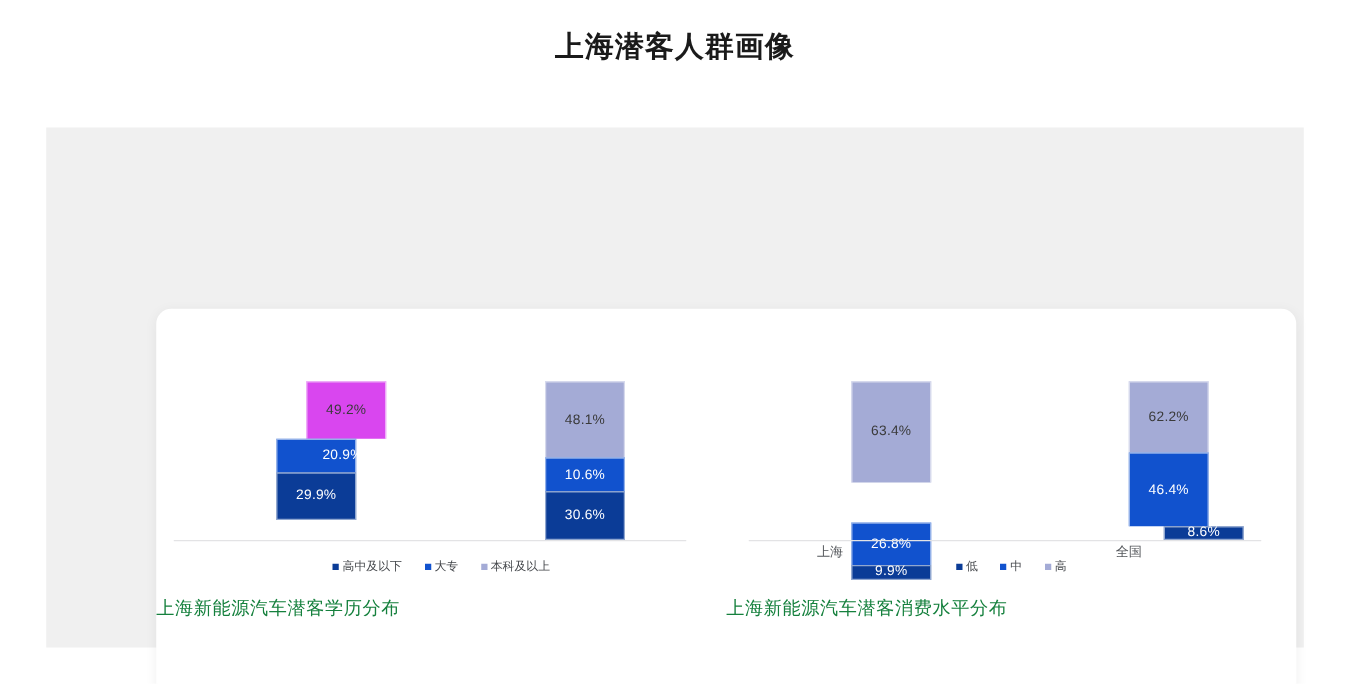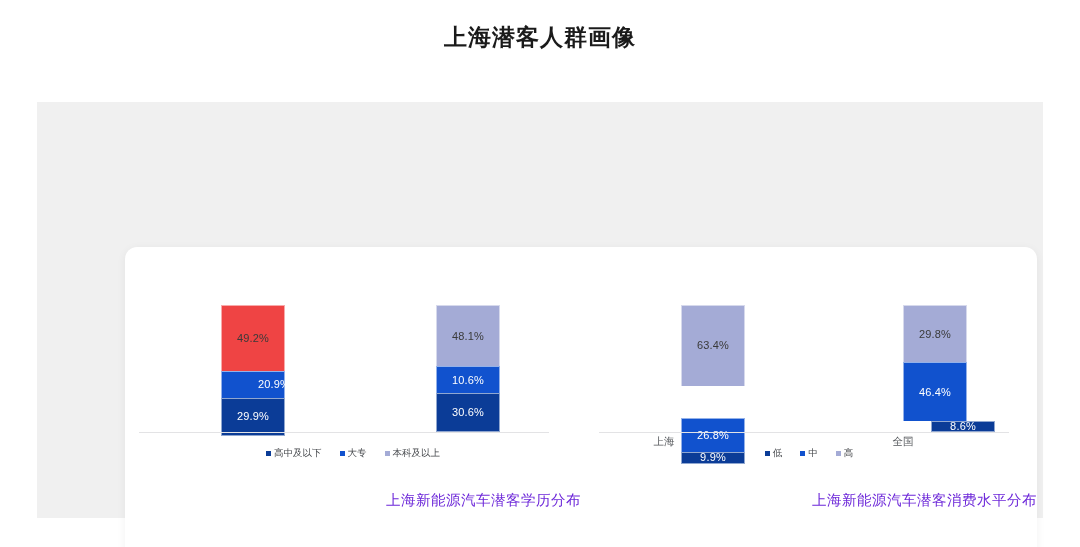--- a/index.html
+++ b/index.html
@@ -74,43 +74,43 @@
 
   
   .cat-labels { position:absolute; top:188px; width:100%; height:16px; }
   .cat-label {
     position:absolute; width:80px; text-align:center;
     font-size:10.5px; color:#54575b;
   }
 
   
   .caption {
-    position:absolute; top:244px; width:100%;
-    text-align:right; font-size:14.5px; color:#6d28d9;
+    position:absolute; top:230px; width:100%;
+    text-align:left; font-size:14.5px; color:#15803d;
     letter-spacing:.5px;
   }
 </style>
 </head>
 <body>
 
 <div class="page">
 
   <div class="heading">
     <div class="title">上海潜客人群画像</div>
   </div>
 
   <div class="outer-panel">
     <div class="inner-card">
 
       <div class="charts">
 
         <div class="chart-block chart-1">
           <div class="plot">
             <div class="bar" id="c1b0" style="left: 96px; height: 127px;">
-                <div class="seg" style="height: 66px; background: #ef4444; color: rgb(58, 58, 58);">
+                <div class="seg" style="height: 46px; background: #d946ef; color: rgb(58, 58, 58); margin-left: 24px;">
                   <span class="seg-label">49.2%</span>
                 </div>
                 <div class="seg" style="height: 26.543px; background: rgb(17, 82, 206); color: rgb(255, 255, 255); padding-left: 42px;">
                   <span class="seg-label">20.9%</span>
                 </div>
                 <div class="seg" style="height: 37.973px; background: rgb(11, 60, 151); color: rgb(255, 255, 255);">
                   <span class="seg-label">29.9%</span>
                 </div>
               </div>
             <div class="bar" id="c1b1" style="left: 311px; height: 127px;">
@@ -152,21 +152,21 @@
                 </div>
                 <div class="seg" style="height: 34.036px; background: rgb(17, 82, 206); color: rgb(255, 255, 255); margin-top: 32px;">
                   <span class="seg-label">26.8%</span>
                 </div>
                 <div class="seg" style="height: 12.573px; background: rgb(11, 60, 151); color: rgb(255, 255, 255);">
                   <span class="seg-label">9.9%</span>
                 </div>
               </div>
             <div class="bar" id="c2b1" style="left: 322px; height: 127px;">
                 <div class="seg" style="height: 57.15px; background: rgb(164, 171, 214); color: rgb(58, 58, 58);">
-                  <span class="seg-label">29.8%</span>
+                  <span class="seg-label">62.2%</span>
                 </div>
                 <div class="seg" style="height: 58.928px; background: rgb(17, 82, 206); color: rgb(255, 255, 255);">
                   <span class="seg-label">46.4%</span>
                 </div>
                 <div class="seg" style="height: 10.922px; background: rgb(11, 60, 151); color: rgb(255, 255, 255); margin-left: 28px;">
                   <span class="seg-label">8.6%</span>
                 </div>
               </div>
           </div>
           <div class="axis-line"></div>

